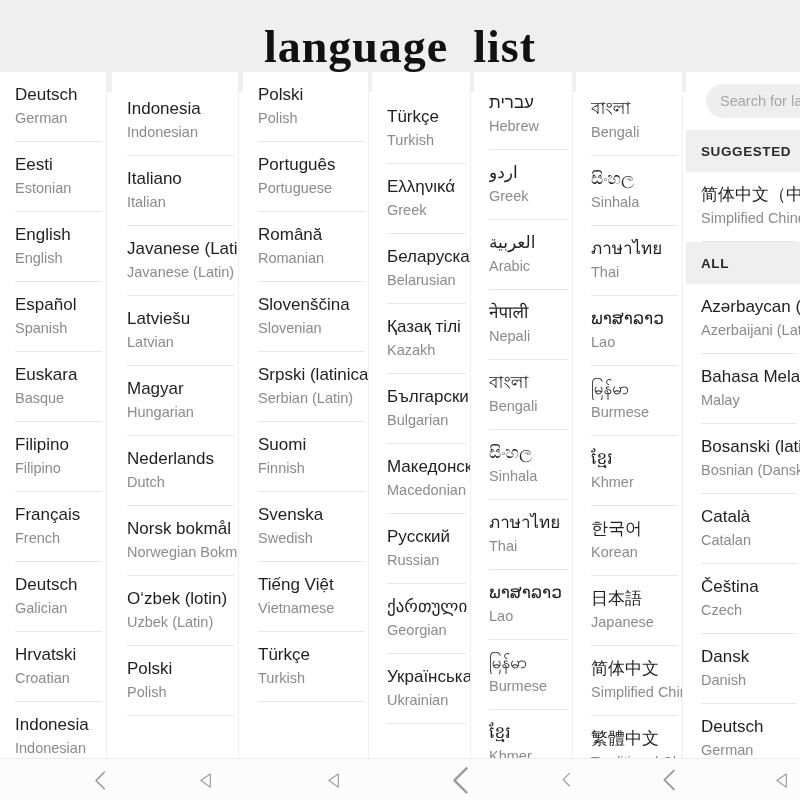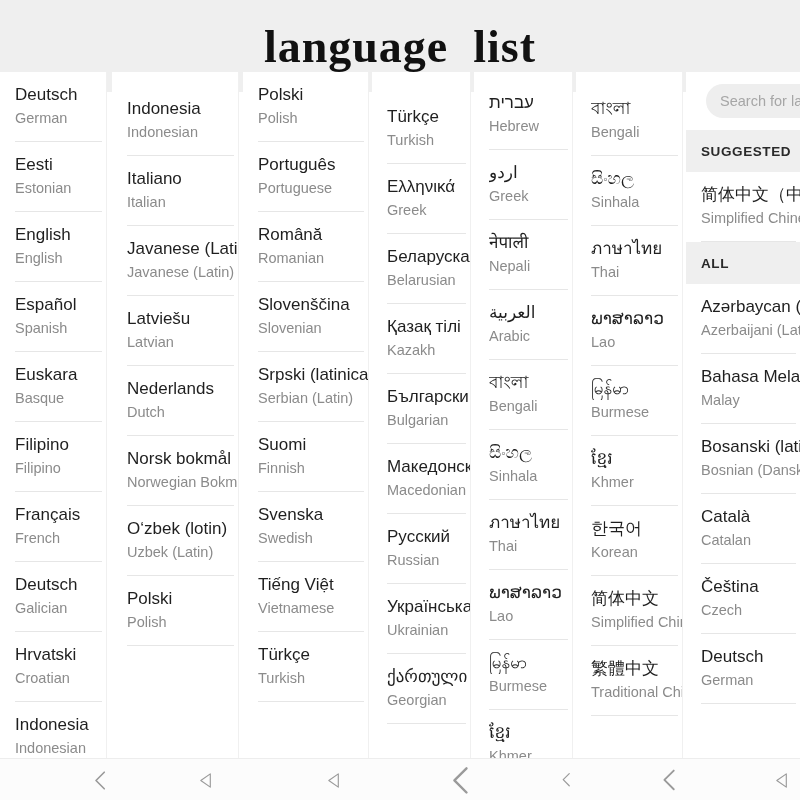--- a/index.html
+++ b/index.html
@@ -153,20 +153,24 @@
           </div>
           <div class="lang-row">
             <div class="lang-native">Javanese (Latin)</div>
             <div class="lang-english">Javanese (Latin)</div>
           </div>
           <div class="lang-row">
             <div class="lang-native">Latviešu</div>
             <div class="lang-english">Latvian</div>
           </div>
           <div class="lang-row">
+            <div class="lang-native">Magyar</div>
+            <div class="lang-english">Hungarian</div>
+          </div>
+          <div class="lang-row">
             <div class="lang-native">Nederlands</div>
             <div class="lang-english">Dutch</div>
           </div>
           <div class="lang-row">
             <div class="lang-native">Norsk bokmål</div>
             <div class="lang-english">Norwegian Bokmål</div>
           </div>
           <div class="lang-row">
             <div class="lang-native">O‘zbek (lotin)</div>
             <div class="lang-english">Uzbek (Latin)</div>
@@ -243,47 +247,47 @@
           </div>
           <div class="lang-row">
             <div class="lang-native">Македонски</div>
             <div class="lang-english">Macedonian</div>
           </div>
           <div class="lang-row">
             <div class="lang-native">Русский</div>
             <div class="lang-english">Russian</div>
           </div>
           <div class="lang-row">
+            <div class="lang-native">ქართული</div>
+            <div class="lang-english">Georgian</div>
+          </div>
+          <div class="lang-row">
             <div class="lang-native">Українська</div>
             <div class="lang-english">Ukrainian</div>
-          </div>
-          <div class="lang-row">
-            <div class="lang-native">ქართული</div>
-            <div class="lang-english">Georgian</div>
           </div>
         </div>
       </div>
       <div class="seam" style="left: 470px;"></div>
       <div class="strip" style="left: 474px; width: 98px; text-decoration: underline;">
         <div class="strip-inner" style="top: 8px;">
           <div class="lang-row">
             <div class="lang-native">עברית</div>
             <div class="lang-english">Hebrew</div>
           </div>
           <div class="lang-row">
             <div class="lang-native">اردو</div>
             <div class="lang-english">Greek</div>
           </div>
           <div class="lang-row">
+            <div class="lang-native">العربية</div>
+            <div class="lang-english">Arabic</div>
+          </div>
+          <div class="lang-row">
             <div class="lang-native">नेपाली</div>
             <div class="lang-english">Nepali</div>
-          </div>
-          <div class="lang-row">
-            <div class="lang-native">العربية</div>
-            <div class="lang-english">Arabic</div>
           </div>
           <div class="lang-row">
             <div class="lang-native">বাংলা</div>
             <div class="lang-english">Bengali</div>
           </div>
           <div class="lang-row">
             <div class="lang-native">සිංහල</div>
             <div class="lang-english">Sinhala</div>
           </div>
           <div class="lang-row">
@@ -327,20 +331,24 @@
             <div class="lang-native">မြန်မာ</div>
             <div class="lang-english">Burmese</div>
           </div>
           <div class="lang-row">
             <div class="lang-native">ខ្មែរ</div>
             <div class="lang-english">Khmer</div>
           </div>
           <div class="lang-row">
             <div class="lang-native">한국어</div>
             <div class="lang-english">Korean</div>
+          </div>
+          <div class="lang-row">
+            <div class="lang-native">日本語</div>
+            <div class="lang-english">Japanese</div>
           </div>
           <div class="lang-row">
             <div class="lang-native">简体中文</div>
             <div class="lang-english">Simplified Chinese</div>
           </div>
           <div class="lang-row">
             <div class="lang-native">繁體中文</div>
             <div class="lang-english">Traditional Chinese</div>
           </div>
         </div>
@@ -373,20 +381,24 @@
           </div>
           <div class="lang-row">
             <div class="lang-native">Català</div>
             <div class="lang-english">Catalan</div>
           </div>
           <div class="lang-row">
             <div class="lang-native">Čeština</div>
             <div class="lang-english">Czech</div>
           </div>
           <div class="lang-row">
+            <div class="lang-native">Dansk</div>
+            <div class="lang-english">Danish</div>
+          </div>
+          <div class="lang-row">
             <div class="lang-native">Deutsch</div>
             <div class="lang-english">German</div>
           </div>
         </div>
       </div>
     </div>
 
   <div class="navbar">
     <div id="nav-host">
         <div class="nav-icon chev" style="left: 80px; width: 40px;">

